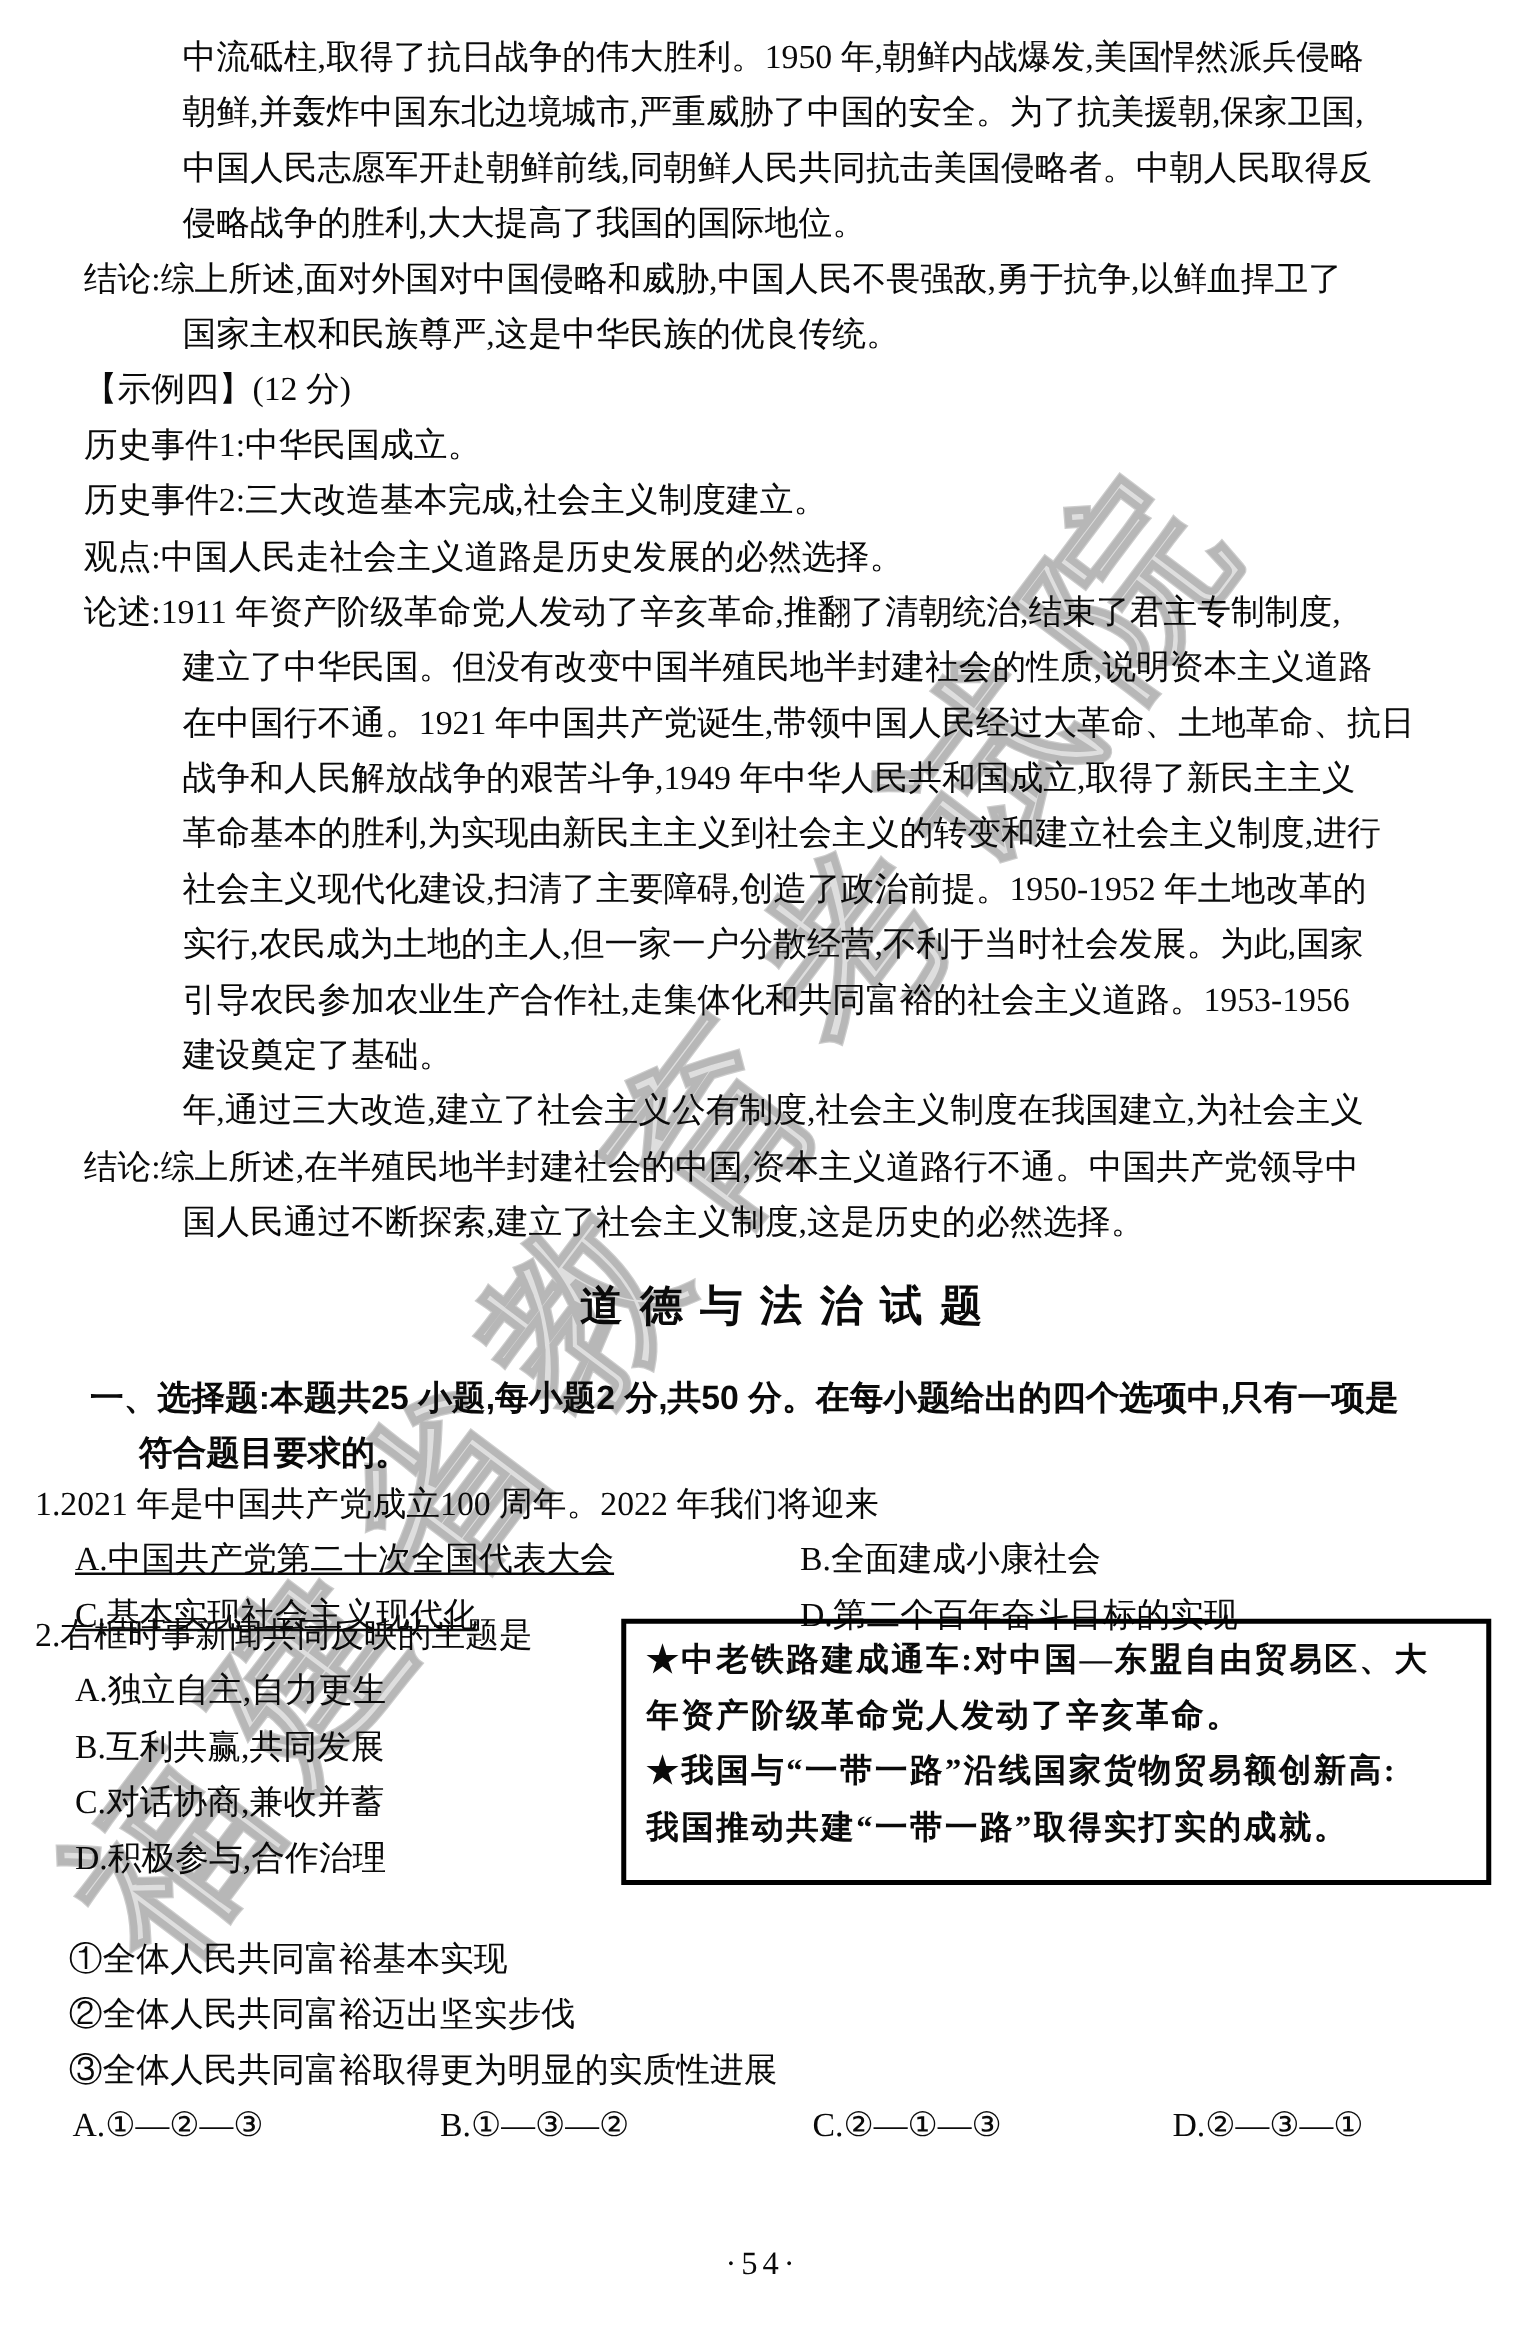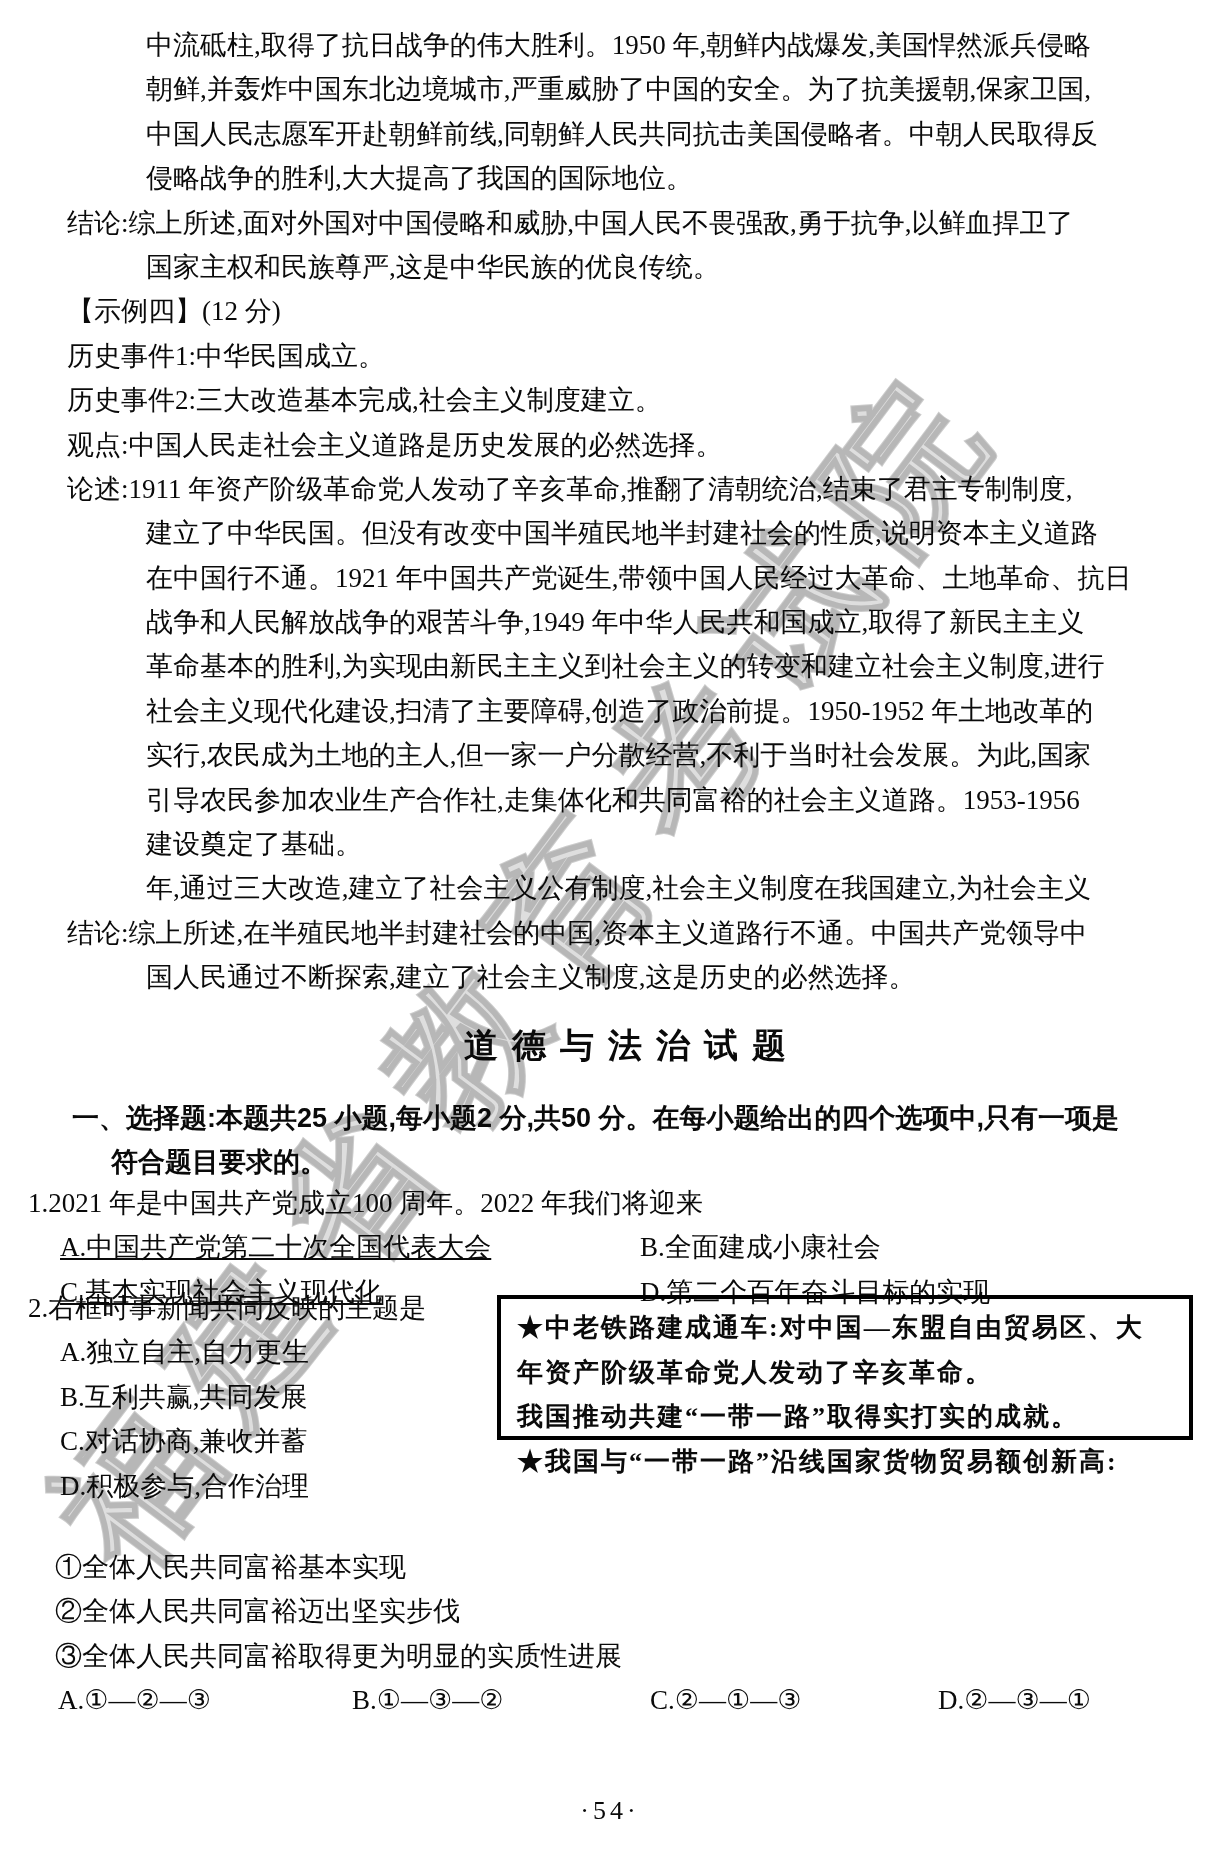--- a/index.html
+++ b/index.html
@@ -36,21 +36,21 @@
     margin-left:44px;
   }
 
   .q1{position:absolute;top:1181px;left:0;right:0;}
   .two-col{position:relative;text-decoration:underline;}
   .col2{position:absolute;left:640px;top:0;}
 
   .q2{position:absolute;top:1262px;left:0;right:0;height:230px;margin-top:24px;}
   .news-box{
     position:absolute;left:497px;top:9px;
-    width:696px;height:145px;box-sizing:border-box;
+    width:696px;height:213px;box-sizing:border-box;
     border:4px solid #000;
     padding:7px 10px 0 16px;
     font-weight:600;font-size:26px;letter-spacing:2px;
   }
   .news-box .line{height:44.6px;line-height:44.6px;padding-left:0;}
 
   .q3{position:absolute;top:1545px;left:0;right:0;}
   .q3-opts{position:relative;}
   .q3-opts span{position:absolute;top:0;}
   .o1{left:58px;}
@@ -133,22 +133,22 @@
 
     <section class="q2">
       <div class="line num">2.右框时事新闻共同反映的主题是</div>
       <div class="line opt">A.独立自主,自力更生</div>
       <div class="line opt">B.互利共赢,共同发展</div>
       <div class="line opt">C.对话协商,兼收并蓄</div>
       <div class="line opt">D.积极参与,合作治理</div>
       <div class="news-box">
         <div class="line">★中老铁路建成通车:对中国—东盟自由贸易区、大</div>
         <div class="line">年资产阶级革命党人发动了辛亥革命。</div>
+        <div class="line">★我国与“一带一路”沿线国家货物贸易额创新高:</div>
         <div class="line">我国推动共建“一带一路”取得实打实的成就。</div>
-        <div class="line">★我国与“一带一路”沿线国家货物贸易额创新高:</div>
       </div>
     </section>
 
     <section class="q3">
       <div class="line item">①全体人民共同富裕基本实现</div>
       <div class="line item">②全体人民共同富裕迈出坚实步伐</div>
       <div class="line item">③全体人民共同富裕取得更为明显的实质性进展</div>
       <div class="line q3-opts">
         <span class="o1">A.①—②—③</span>
         <span class="o2">B.①—③—②</span>

